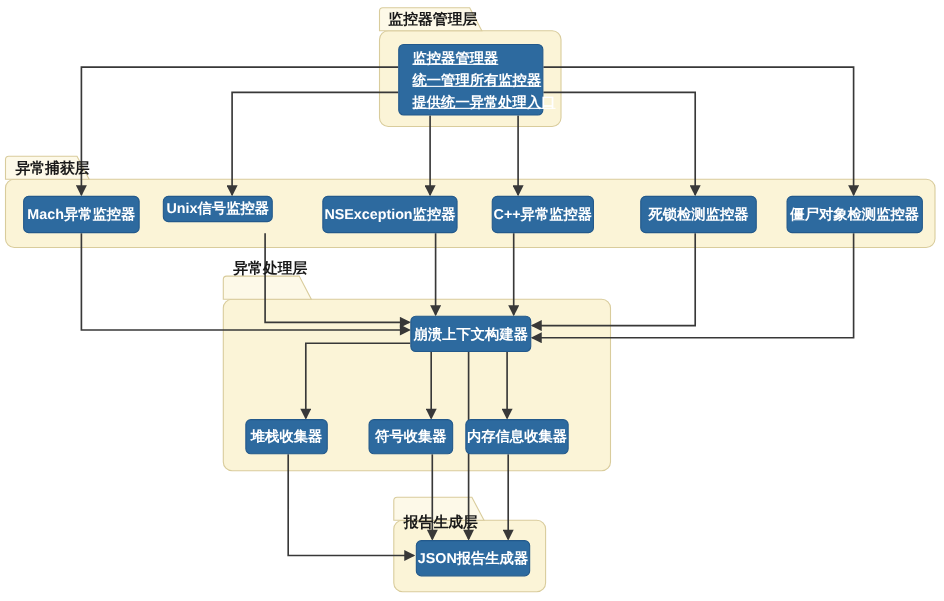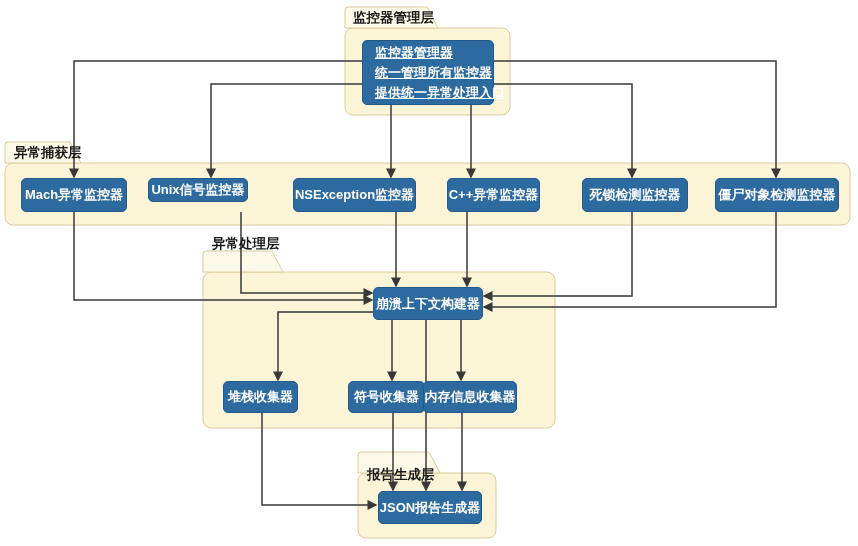--- a/index.html
+++ b/index.html
@@ -97,18 +97,18 @@
   <div class="node" style="left:21px;top:178px;width:106px;height:34px;">Mach异常监控器</div>
   <div class="node" style="left:148px;top:178px;width:100px;height:24px;">Unix信号监控器</div>
   <div class="node" style="left:293px;top:178px;width:123px;height:34px;">NSException监控器</div>
   <div class="node" style="left:447px;top:178px;width:93px;height:34px;">C++异常监控器</div>
   <div class="node" style="left:582px;top:178px;width:106px;height:34px;">死锁检测监控器</div>
   <div class="node" style="left:715px;top:178px;width:124px;height:34px;">僵尸对象检测监控器</div>
 
   <div class="node" style="left:373px;top:287px;width:110px;height:33px;">崩溃上下文构建器</div>
 
   <div class="node" style="left:223px;top:381px;width:75px;height:32px;">堆栈收集器</div>
-  <div class="node" style="left:348px;top:381px;width:77px;height:32px;">符号收集器</div>
+  <div class="node" style="left:335px;top:381px;width:77px;height:32px;">符号收集器</div>
   <div class="node" style="left:423px;top:381px;width:94px;height:32px;">内存信息收集器</div>
 
   <div class="node" style="left:378px;top:491px;width:104px;height:33px;">JSON报告生成器</div>
 
 </div>
 
 </body></html>

